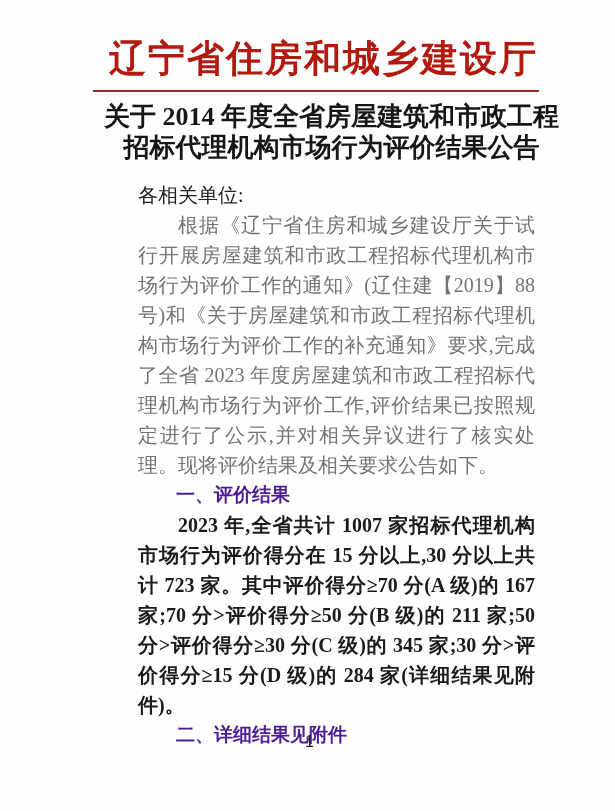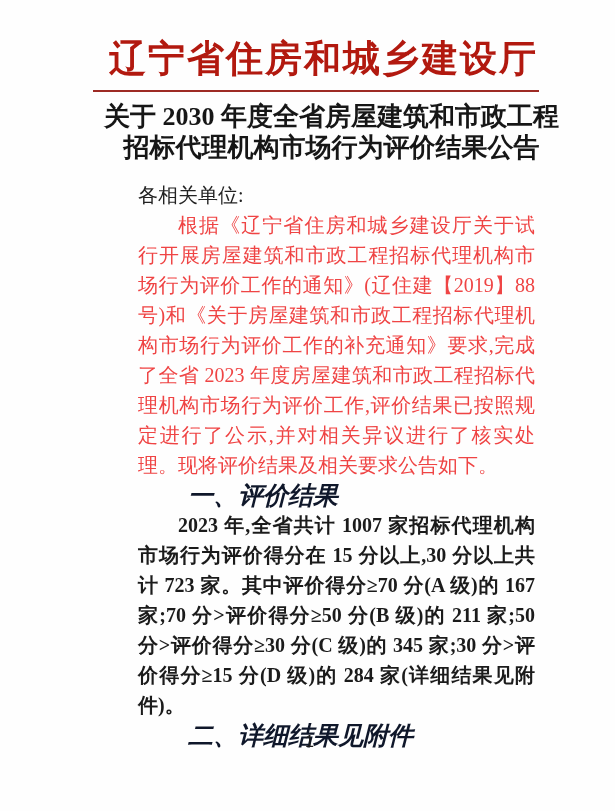--- a/index.html
+++ b/index.html
@@ -55,36 +55,35 @@
 
   .salutation {
     margin: 0;
     font-weight: normal;
     color: #222222;
   }
 
   .para {
     margin: 0;
     text-indent: 2em;
-    color: #ef4444;
+    color: #737373;
   }
 
   .para.light { font-weight: normal; }
 
   .para.heavy { font-weight: bold; color: #1b1b1b; }
 
   .section-heading {
     margin: 0;
     text-indent: 2em;
     font-weight: bold;
-    color: #0f172a;
+    color: #4c1d95;
     font-family: "Liberation Sans", "DejaVu Sans", sans-serif;
-    font-size: 25px;
+    font-size: 19px;
     line-height: 30px;
-    font-style: italic;
   }
 
   .page-footer {
     position: absolute;
     left: 0;
     right: 12px;
     bottom: 61px;
     text-align: center;
     font-size: 16px;
     line-height: 16px;
@@ -95,21 +94,21 @@
 </head>
 <body>
 
 <div class="page">
 
   <h1 class="org-header">辽宁省住房和城乡建设厅</h1>
 
   <div class="header-divider"></div>
 
   <h2 class="doc-title">
-    <span>关于 2030 年度全省房屋建筑和市政工程</span><br>
+    <span>关于 2014 年度全省房屋建筑和市政工程</span><br>
     <span>招标代理机构市场行为评价结果公告</span>
   </h2>
 
   <div class="doc-body">
 
     <p class="salutation">各相关单位:</p>
 
     <p class="para light">根据《辽宁省住房和城乡建设厅关于试行开展房屋建筑和市政工程招标代理机构市场行为评价工作的通知》(辽住建【2019】88 号)和《关于房屋建筑和市政工程招标代理机构市场行为评价工作的补充通知》要求,完成了全省 2023 年度房屋建筑和市政工程招标代理机构市场行为评价工作,评价结果已按照规定进行了公示,并对相关异议进行了核实处理。现将评价结果及相关要求公告如下。</p>
 
     <p class="section-heading">一、评价结果</p>

